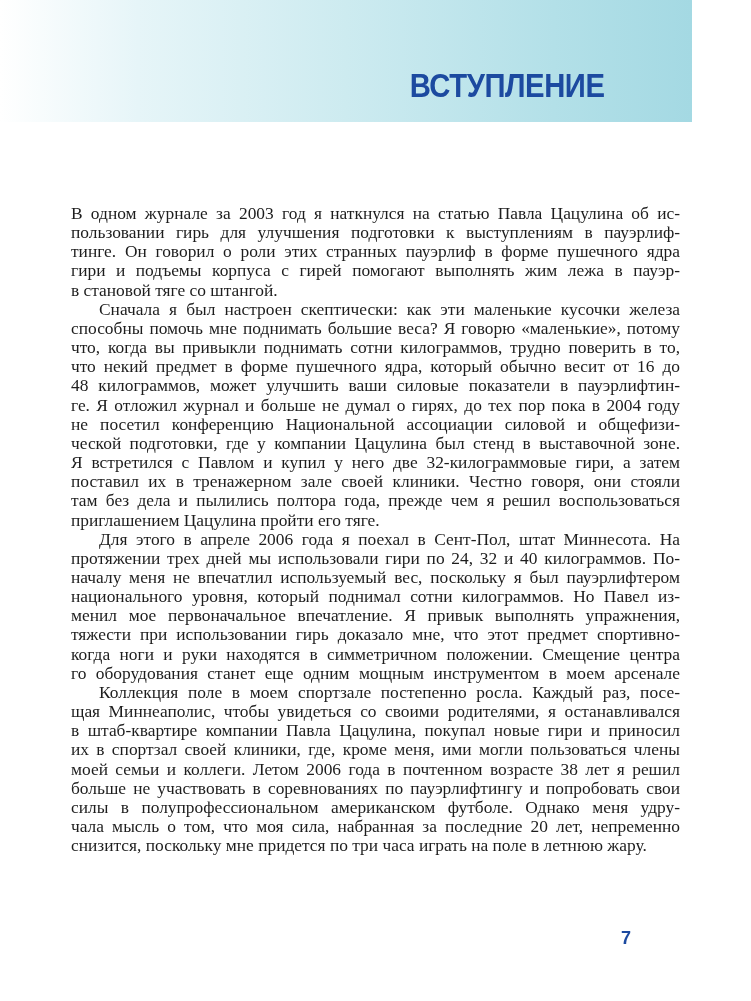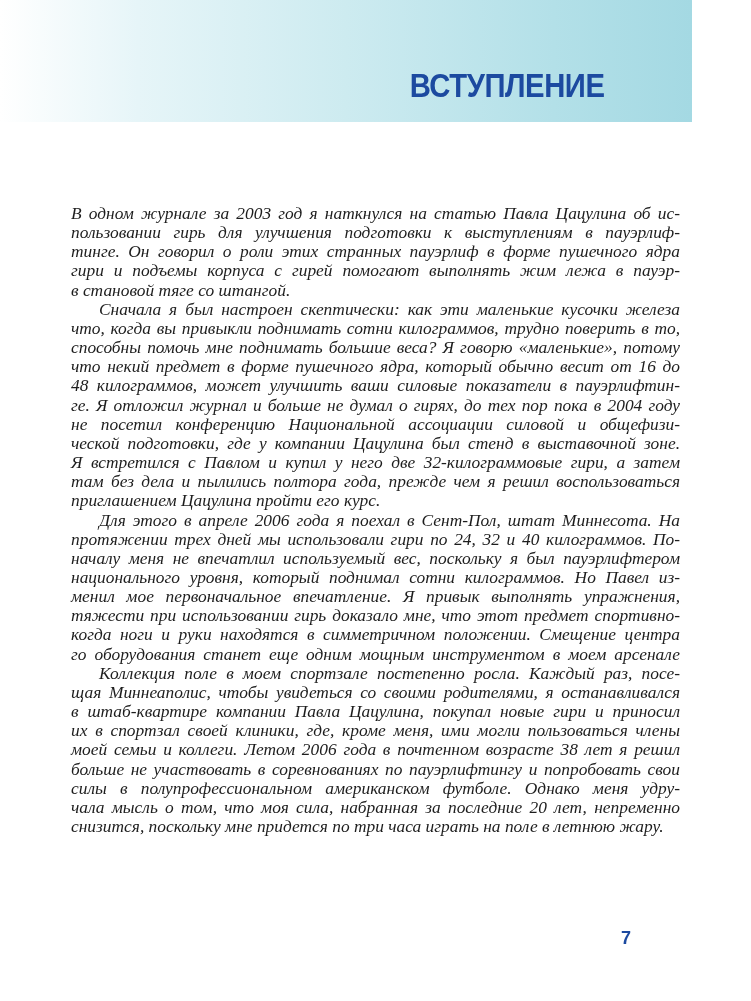--- a/index.html
+++ b/index.html
@@ -11,21 +11,21 @@
   .chapter-title {
     position: absolute; right: 146px; top: 66px;
     font-family: "Liberation Sans", sans-serif; font-weight: bold;
     font-size: 34px; letter-spacing: -0.5px; color: #1c4aa0;
     transform: scaleX(0.86); transform-origin: right center;
     margin: 0;
   }
   .body-text {
     position: absolute; left: 71px; top: 204px; width: 609px;
     font-family: "Liberation Serif", serif; font-size: 17.4px; line-height: 19.15px;
-    color: #1d1d1d; text-align: justify; hyphens: manual; font-style: italic;
+    color: #1d1d1d; text-align: justify; hyphens: manual;
   }
   .body-text p { margin: 0; text-indent: 0; }
   .line { display: block; text-align: justify; text-align-last: justify; white-space: nowrap; }
   .line.last { text-align-last: left; }
   .page-number {
     position: absolute; left: 621px; top: 928px;
     font-family: "Liberation Sans", sans-serif; font-weight: bold; font-size: 18px; color: #1c4aa0;
   }
 </style>
 </head>
@@ -37,30 +37,31 @@
 <div class="body-text" id="body">
     <p>
       <span class="line">В одном журнале за 2003 год я наткнулся на статью Павла Цацулина об ис-</span>
       <span class="line">пользовании гирь для улучшения подготовки к выступлениям в пауэрлиф-</span>
       <span class="line">тинге. Он говорил о роли этих странных пауэрлиф в форме пушечного ядра</span>
       <span class="line">гири и подъемы корпуса с гирей помогают выполнять жим лежа в пауэр-</span>
       <span class="line last">в становой тяге со штангой.</span>
     </p>
     <p>
       <span class="line" style="text-indent: 28px;">Сначала я был настроен скептически: как эти маленькие кусочки железа</span>
+      <span class="line">способны помочь мне поднимать большие веса? Я говорю «маленькие», потому</span>
       <span class="line">что, когда вы привыкли поднимать сотни килограммов, трудно поверить в то,</span>
-      <span class="line">способны помочь мне поднимать большие веса? Я говорю «маленькие», потому</span>
       <span class="line">что некий предмет в форме пушечного ядра, который обычно весит от 16 до</span>
       <span class="line">48 килограммов, может улучшить ваши силовые показатели в пауэрлифтин-</span>
       <span class="line">ге. Я отложил журнал и больше не думал о гирях, до тех пор пока в 2004 году</span>
       <span class="line">не посетил конференцию Национальной ассоциации силовой и общефизи-</span>
       <span class="line">ческой подготовки, где у компании Цацулина был стенд в выставочной зоне.</span>
       <span class="line">Я встретился с Павлом и купил у него две 32-килограммовые гири, а затем</span>
+      <span class="line">поставил их в тренажерном зале своей клиники. Честно говоря, они стояли</span>
       <span class="line">там без дела и пылились полтора года, прежде чем я решил воспользоваться</span>
-      <span class="line last">приглашением Цацулина пройти его курс.</span>
+      <span class="line last">приглашением Цацулина пройти его тяге.</span>
     </p>
     <p>
       <span class="line" style="text-indent: 28px;">Для этого в апреле 2006 года я поехал в Сент-Пол, штат Миннесота. На</span>
       <span class="line">протяжении трех дней мы использовали гири по 24, 32 и 40 килограммов. По-</span>
       <span class="line">началу меня не впечатлил используемый вес, поскольку я был пауэрлифтером</span>
       <span class="line">национального уровня, который поднимал сотни килограммов. Но Павел из-</span>
       <span class="line">менил мое первоначальное впечатление. Я привык выполнять упражнения,</span>
       <span class="line">тяжести при использовании гирь доказало мне, что этот предмет спортивно-</span>
       <span class="line">когда ноги и руки находятся в симметричном положении. Смещение центра</span>
       <span class="line">го оборудования станет еще одним мощным инструментом в моем арсенале</span>

